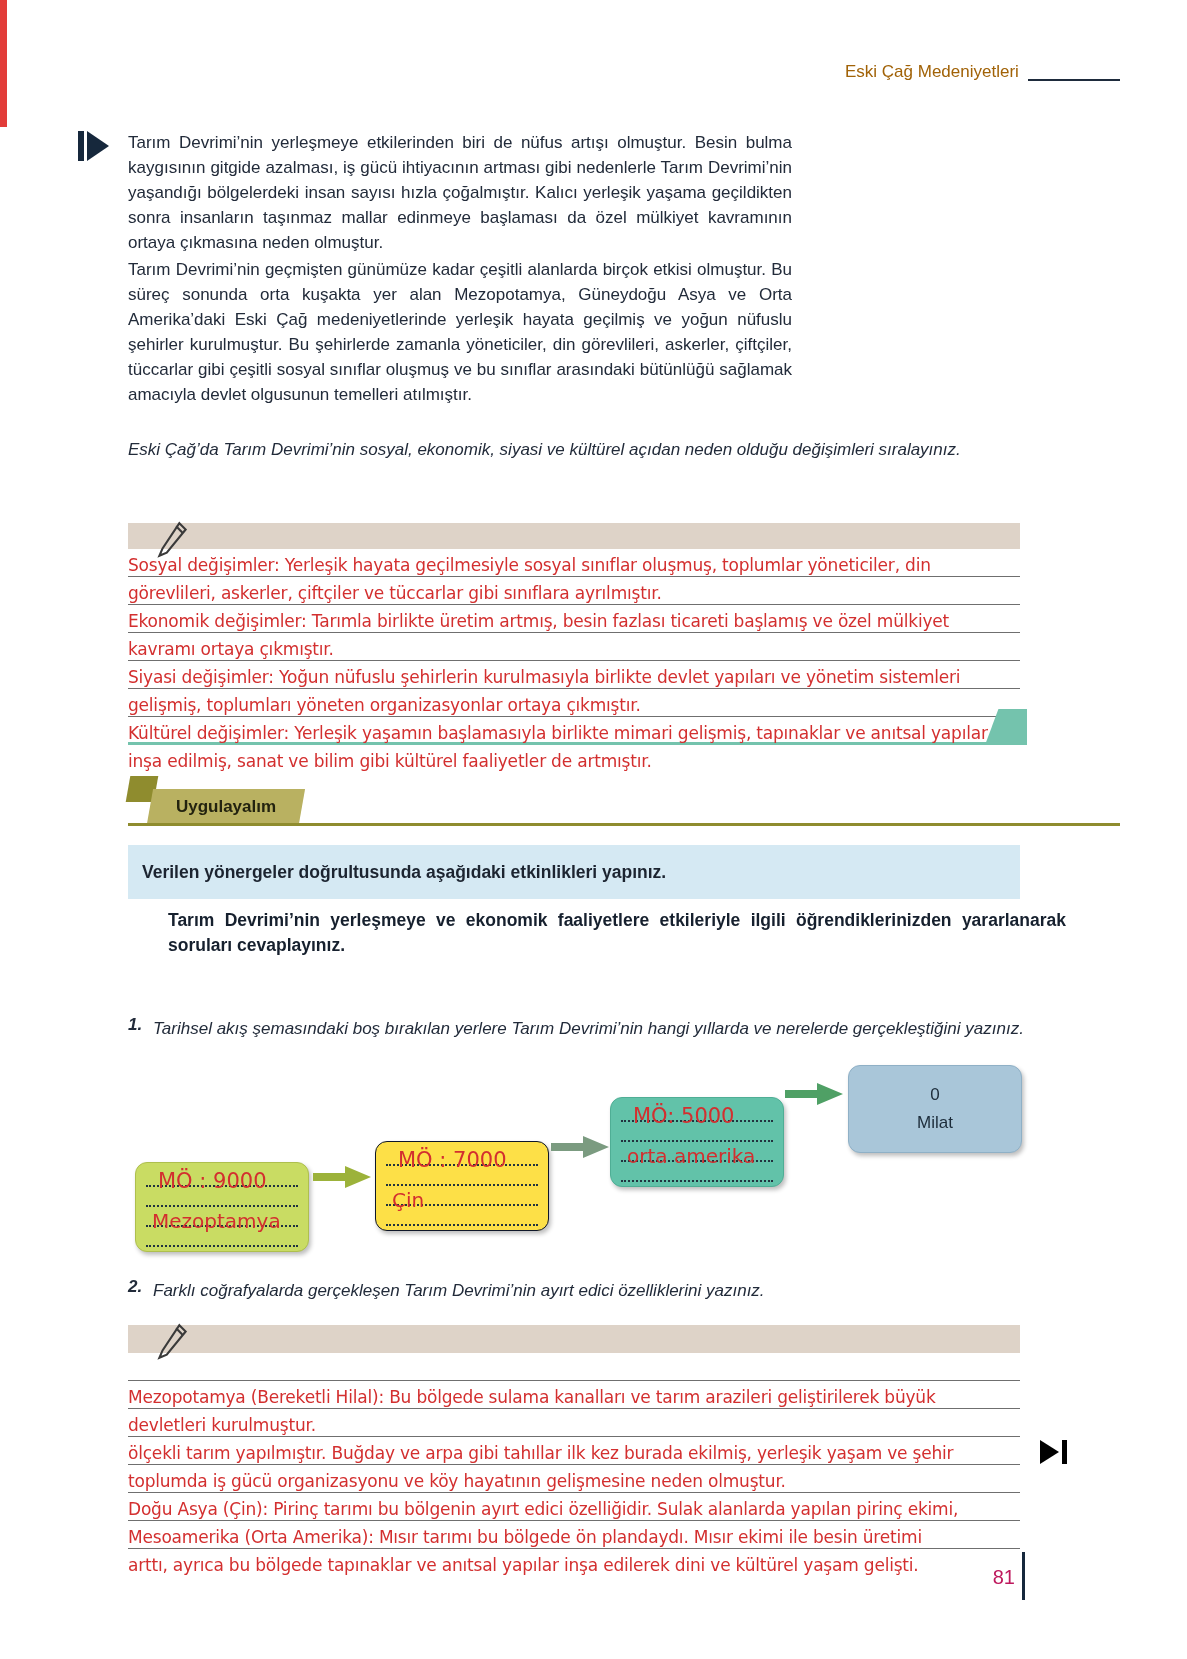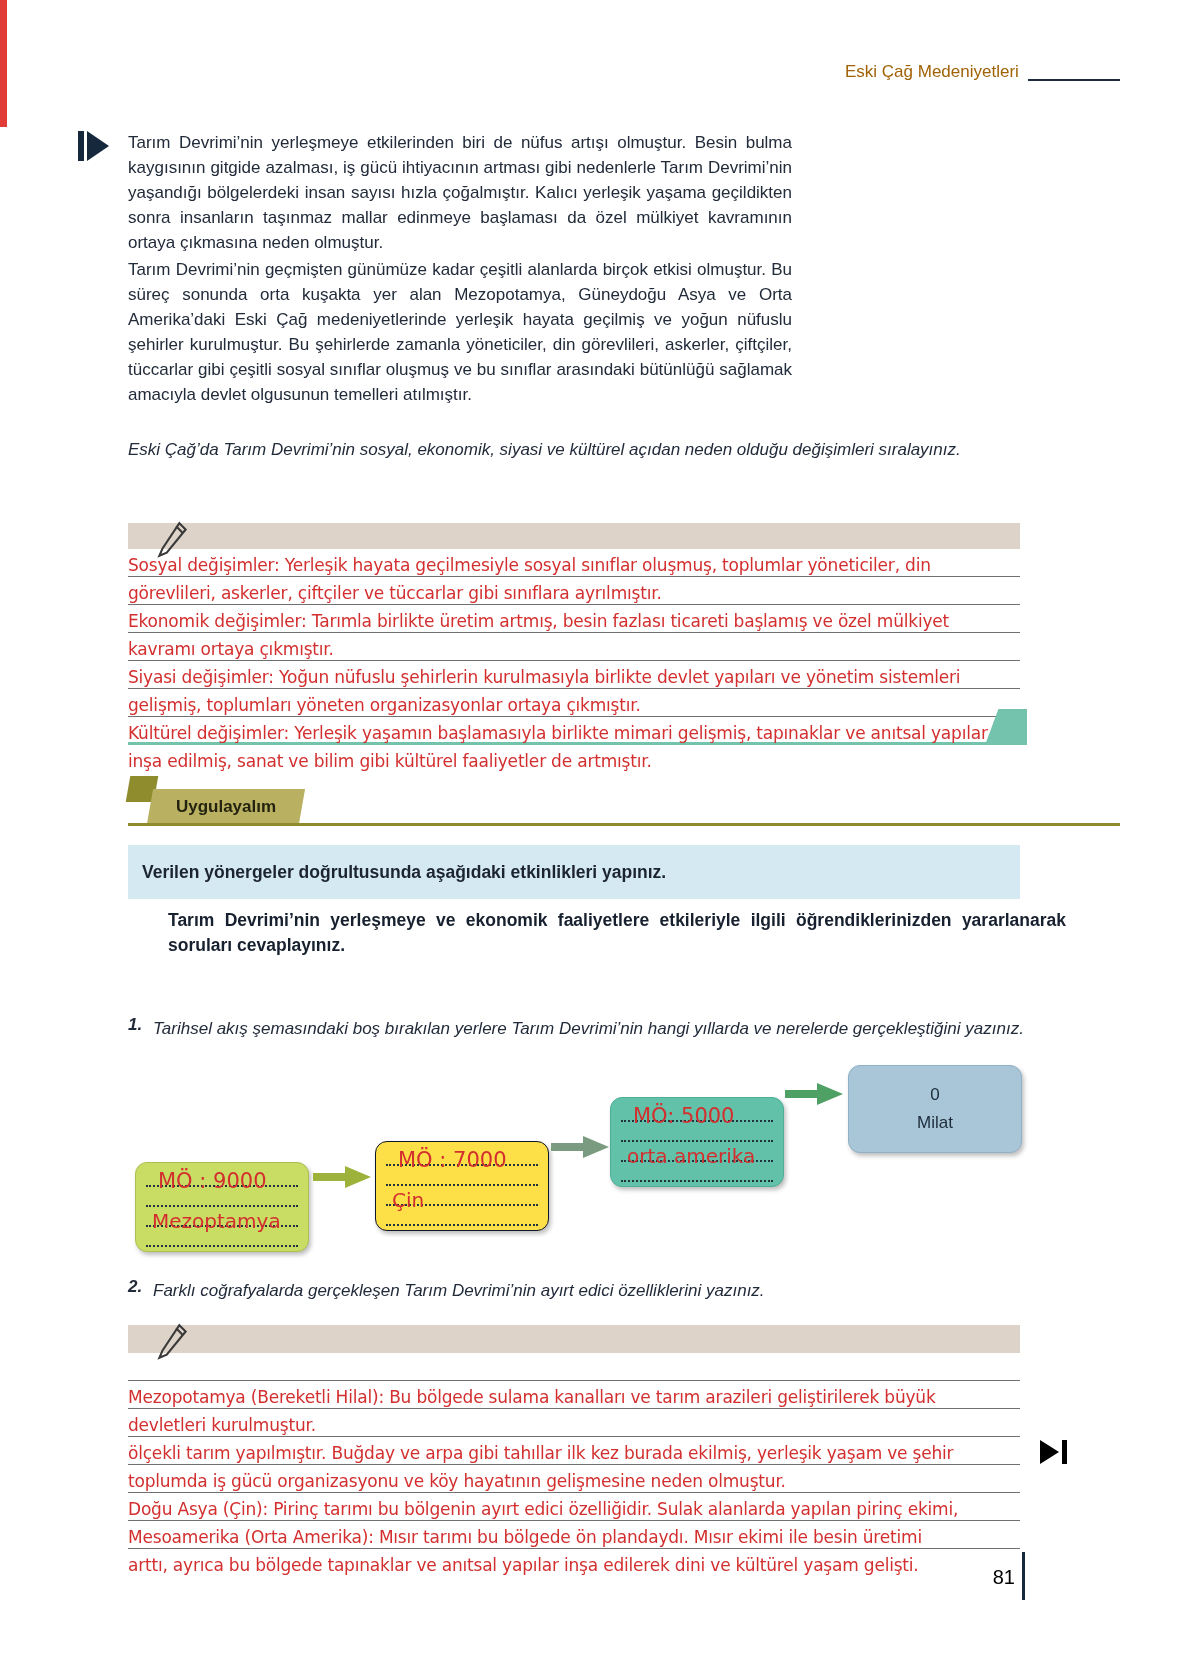--- a/index.html
+++ b/index.html
@@ -77,21 +77,21 @@
        font-size:21px;color:#d32f2f;white-space:nowrap;}
   .hw2{position:absolute;left:16px;top:46px;font-family:"DejaVu Sans",sans-serif;
        font-size:20px;color:#d32f2f;white-space:nowrap;}
   .tl-arrow{position:absolute;}
   .a1{left:178px;top:103px;} .a2{left:416px;top:73px;} .a3{left:650px;top:20px;}
 
   
   .next-icon{position:absolute;left:1040px;top:1440px;display:flex;align-items:center;}
   .next-tri{width:0;height:0;border-left:19px solid #000;border-top:12px solid transparent;border-bottom:12px solid transparent;}
   .next-bar{width:5px;height:24px;background:#000;margin-left:3px;}
-  .pgnum{position:absolute;left:985px;top:1566px;width:30px;text-align:right;font-size:20px;color:#000000;}
+  .pgnum{position:absolute;left:985px;top:1566px;width:30px;text-align:right;font-size:20px;color:#be185d;}
   .pg-bar{position:absolute;left:1022px;top:1552px;width:3px;height:48px;background:#16283c;}
 </style>
 </head>
 <body>
 
 <div class="page">
 
   <div class="red-strip"></div>
 
   <div class="hdr">Eski Çağ Medeniyetleri</div>

